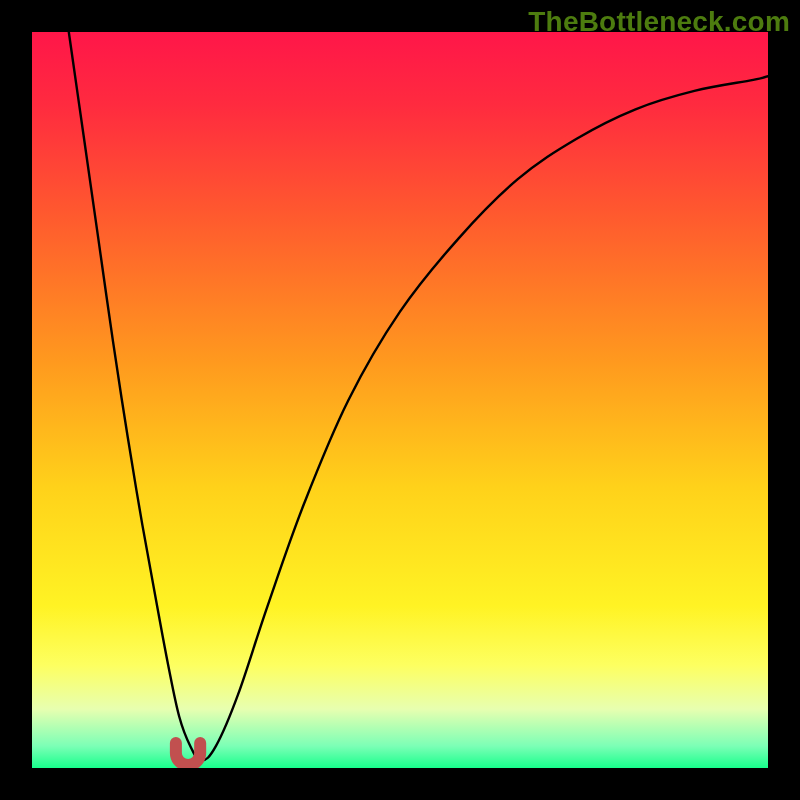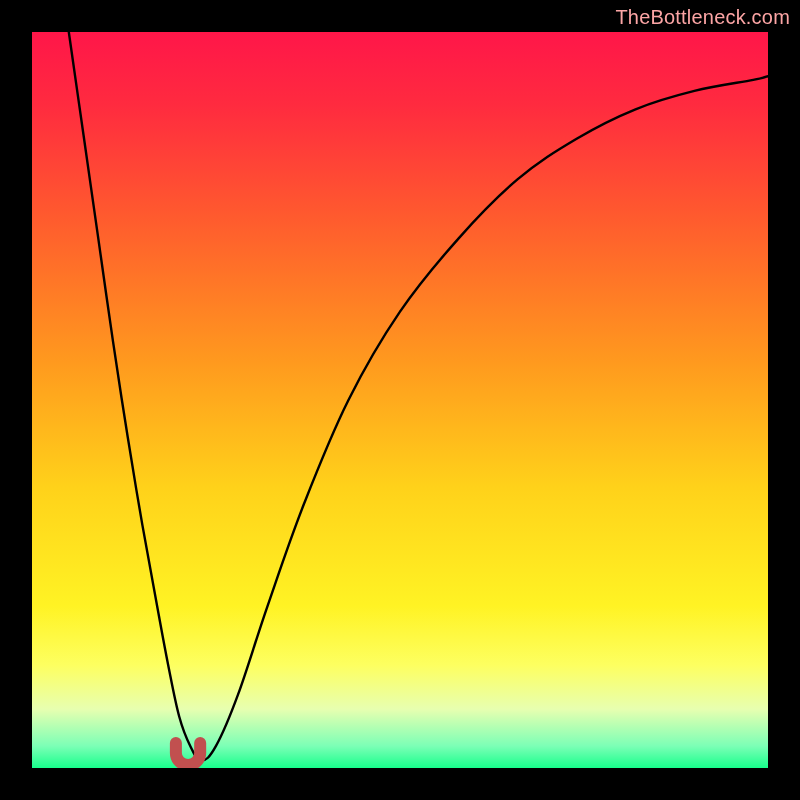--- a/index.html
+++ b/index.html
@@ -29,23 +29,23 @@
     inset: 0;
   }
   .curve {
     position: absolute;
     inset: 0;
   }
   .watermark {
     position: absolute;
     top: 6px;
     right: 10px;
-    color: #fca5a5;
-    font-size: 20px;
-    font-weight: 400;
+    color: #4d7c0f;
+    font-size: 28px;
+    font-weight: 700;
     letter-spacing: 0.2px;
   }
 </style>
 </head>
 <body>
 
 <div class="frame">
 
   <div class="watermark">TheBottleneck.com</div>
 

